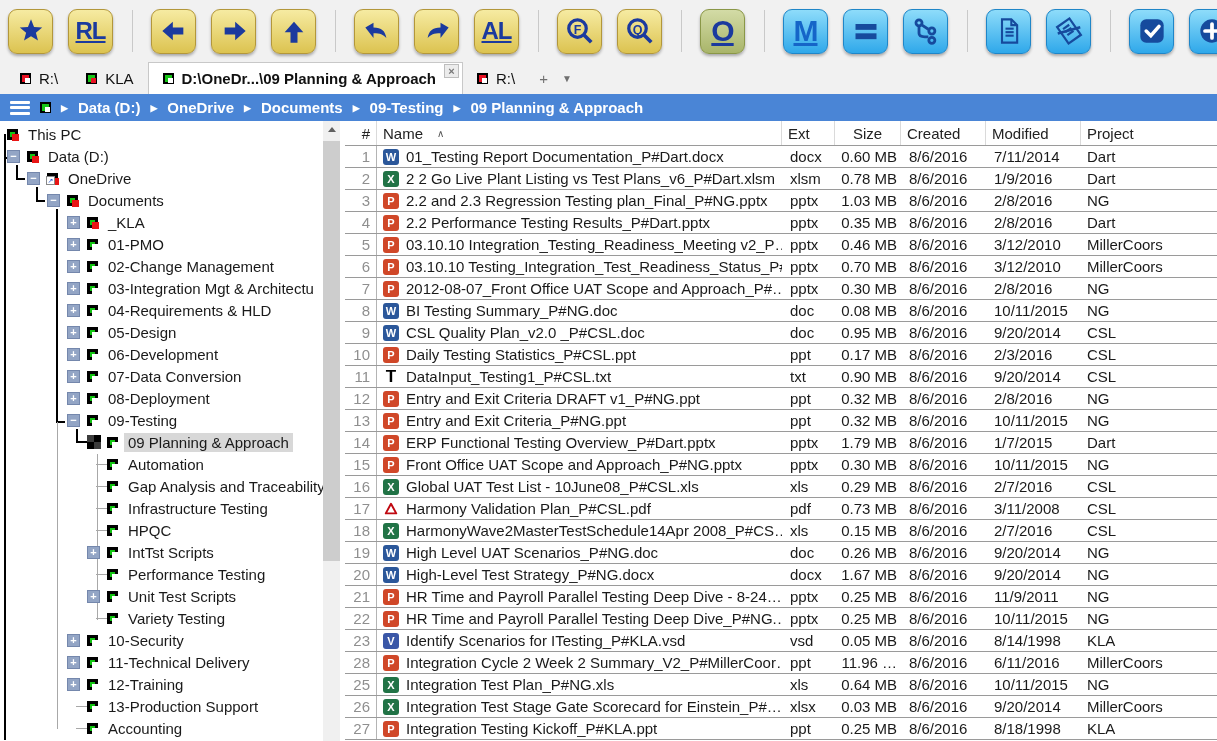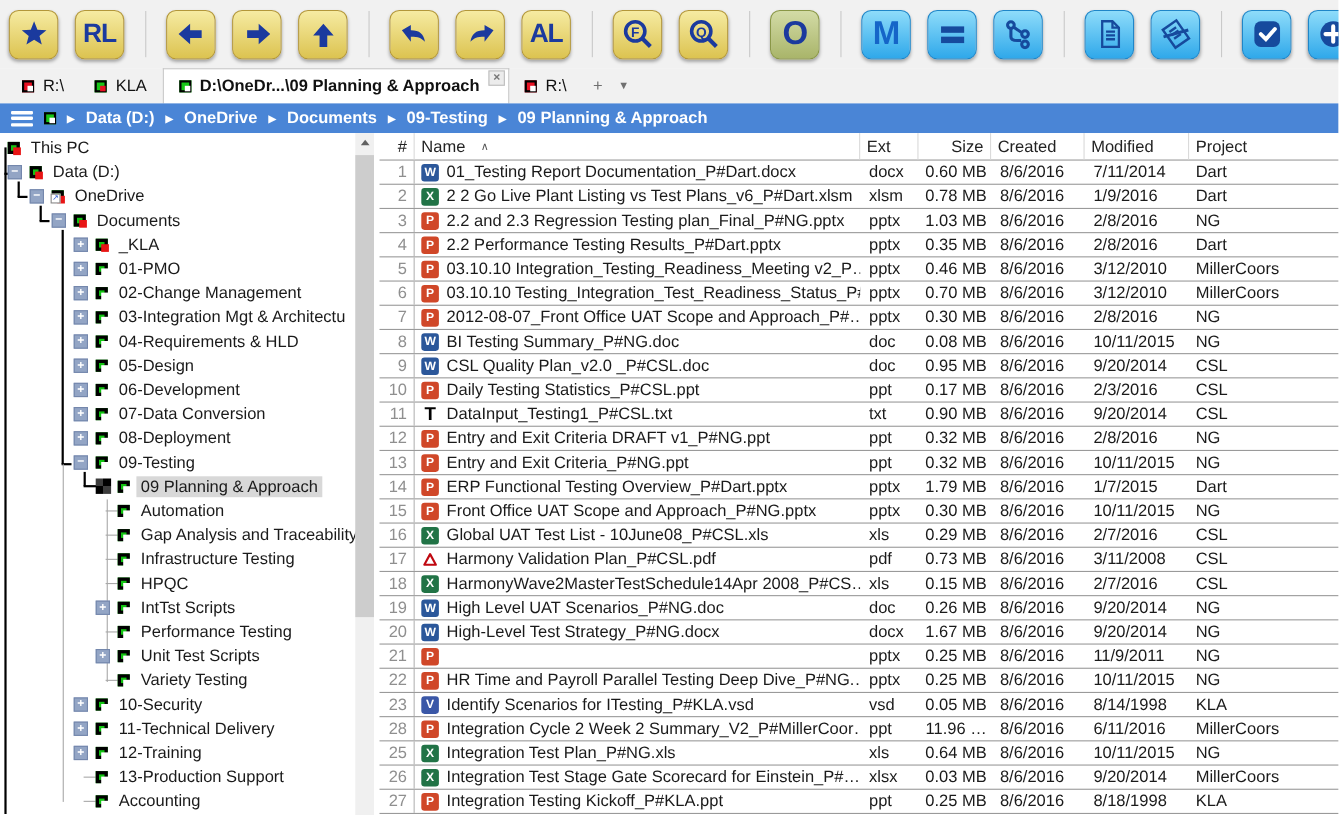--- a/index.html
+++ b/index.html
@@ -9,21 +9,21 @@
 
   
   .toolbar{position:absolute;left:0;top:0;width:1217px;height:62px;background:#f1f1f1;
            display:flex;align-items:center;padding-left:8px;}
   .tbtn{width:45px;height:45px;border-radius:9px;flex:none;margin-right:15px;
         display:flex;align-items:center;justify-content:center;cursor:pointer;
         box-shadow:0 2px 3px rgba(0,0,0,.3);border:1px solid #b3973a;
         background:linear-gradient(#f6eba2,#dcc350);color:#1b3a9e;font-weight:bold;}
   .tbtn.olive{background:linear-gradient(#d3dba6,#a9b56a);border-color:#8a9747;}
   .tbtn.cyan{background:linear-gradient(#8edcfa,#2fa8ea);border-color:#1f86c8;color:#164a9d;}
-  .tbtn .bl{font-size:24px;letter-spacing:-1px;}
+  .tbtn .bl{font-size:24px;letter-spacing:-1px;text-decoration:underline;}
   .tbtn .bl.big{font-size:30px;}
   .tbtn.cyan .bl.big{color:#1565c8;}
   .tsep{width:1px;height:42px;background:#c9c9c9;flex:none;margin:0 18px 0 4px;}
   .tbtn svg{display:block;}
 
   
   .tabbar{position:absolute;left:0;top:62px;width:1217px;height:32px;background:#f1f1f1;
           display:flex;align-items:stretch;padding-left:6px;font-size:15px;}
   .tab{display:flex;align-items:center;gap:8px;padding:0 14px;position:relative;cursor:pointer;color:#111;}
   .tab.active{background:#fff;border:1px solid #c8c8c8;border-bottom:none;font-weight:bold;padding-right:26px;}
@@ -74,21 +74,21 @@
   .vscroll .arr{position:absolute;left:0;top:0;width:17px;height:17px;display:flex;align-items:center;justify-content:center;cursor:pointer;}
   .vscroll .arr i{width:0;height:0;border-left:4px solid transparent;border-right:4px solid transparent;border-bottom:5px solid #606060;}
   .vscroll .thumb{position:absolute;left:0;top:20px;width:17px;height:420px;background:#cdcdcd;cursor:pointer;}
 
   
   .list{position:absolute;left:345px;top:0;width:872px;height:620px;font-size:15px;}
   .lrow,.lhead{display:grid;grid-template-columns:32px 405px 53px 66px 85px 95px 136px;align-items:center;}
   .lhead{height:25px;color:#222;border-bottom:1px solid #9a9a9a;}
   .lhead .c{height:100%;display:flex;align-items:center;border-right:1px solid #dadada;padding:0 6px;}
   .lhead .c.num{justify-content:flex-end;}
-  .lhead .c.size{justify-content:flex-end;}
+  .lhead .c.size{justify-content:center;}
   .lhead .c:last-child{border-right:none;}
   .sortcaret{font-size:10px;color:#555;margin-left:14px;}
   .lrow{height:22px;border-bottom:1px solid #9a9a9a;cursor:default;}
   .lrow .num{color:#8f8f8f;text-align:right;padding-right:6px;border-right:1px solid #b4b4b4;height:100%;
              display:flex;align-items:center;justify-content:flex-end;}
   .lrow .name{display:flex;align-items:center;gap:7px;padding-left:6px;overflow:hidden;white-space:nowrap;height:100%;}
   .lrow .ext{padding-left:8px;}
   .lrow .size{text-align:right;padding-right:4px;}
   .lrow .created,.lrow .modified{padding-left:8px;}
   .lrow .project{padding-left:6px;}
@@ -819,20 +819,21 @@
             <div class="ext">docx</div>
             <div class="size">1.67 MB</div>
             <div class="created">8/6/2016</div>
             <div class="modified">9/20/2014</div>
             <div class="project">NG</div>
           </div>
           <div class="lrow">
             <div class="num">21</div>
             <div class="name">
               <span class="fico ppt">P</span>
+              <span>HR Time and Payroll Parallel Testing Deep Dive - 8-24…</span>
             </div>
             <div class="ext">pptx</div>
             <div class="size">0.25 MB</div>
             <div class="created">8/6/2016</div>
             <div class="modified">11/9/2011</div>
             <div class="project">NG</div>
           </div>
           <div class="lrow">
             <div class="num">22</div>
             <div class="name">

